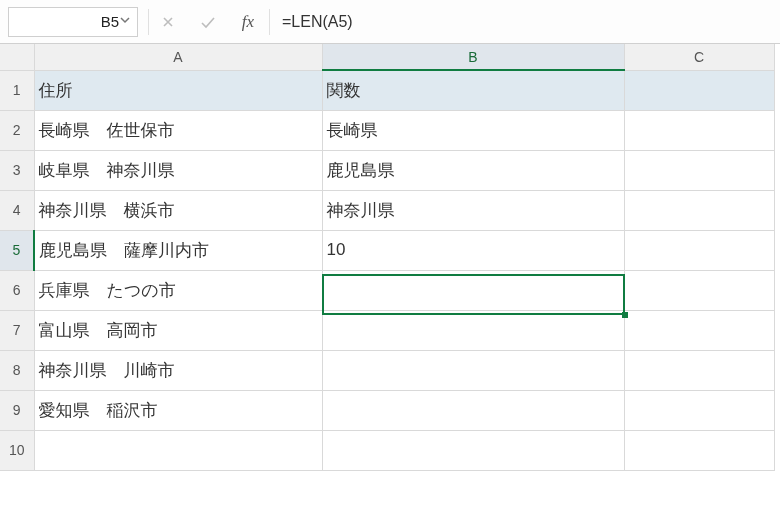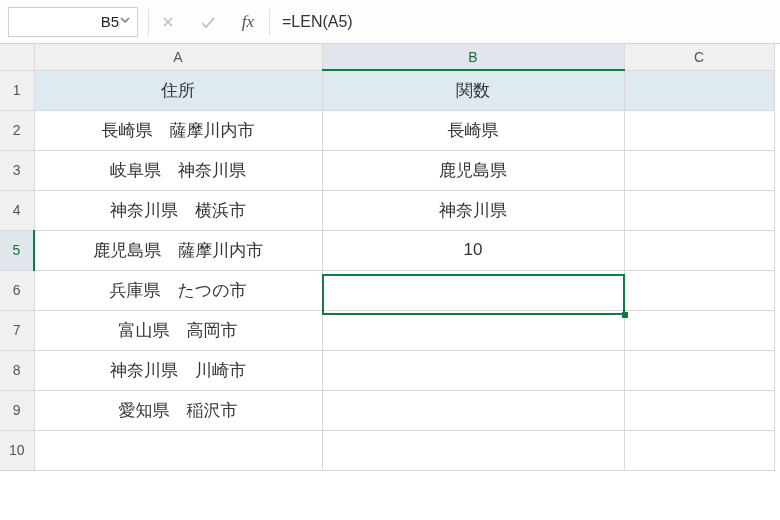--- a/index.html
+++ b/index.html
@@ -123,24 +123,24 @@
     font-size: 14px;
     border-left: none;
   }
   .row-header.active {
     background: #e0e6ec;
     border-right: 2px solid #107c41;
     color: #1a6b38;
   }
   tr.data-row td.cell {
     height: 40px;
-    padding: 0 17px;
+    padding: 0 4px;
     font-size: 17px;
     vertical-align: middle;
-    text-align: center;
+    text-align: left;
     background: #fff;
   }
   tr.data-row td.row-header {
     vertical-align: middle;
   }
   tr.header-cells td.cell {
     background: #dfe9f0;
     color: #333;
   }
   .selection-outline {
@@ -204,21 +204,21 @@
     </thead>
     <tbody id="grid-body">
     <tr class="data-row header-cells">
           <td class="row-header">1</td>
           <td class="cell">住所</td>
           <td class="cell">関数</td>
           <td class="cell"></td>
         </tr>
         <tr class="data-row">
           <td class="row-header">2</td>
-          <td class="cell">長崎県　薩摩川内市</td>
+          <td class="cell">長崎県　佐世保市</td>
           <td class="cell">長崎県</td>
           <td class="cell"></td>
         </tr>
         <tr class="data-row">
           <td class="row-header">3</td>
           <td class="cell">岐阜県　神奈川県</td>
           <td class="cell">鹿児島県</td>
           <td class="cell"></td>
         </tr>
         <tr class="data-row">

